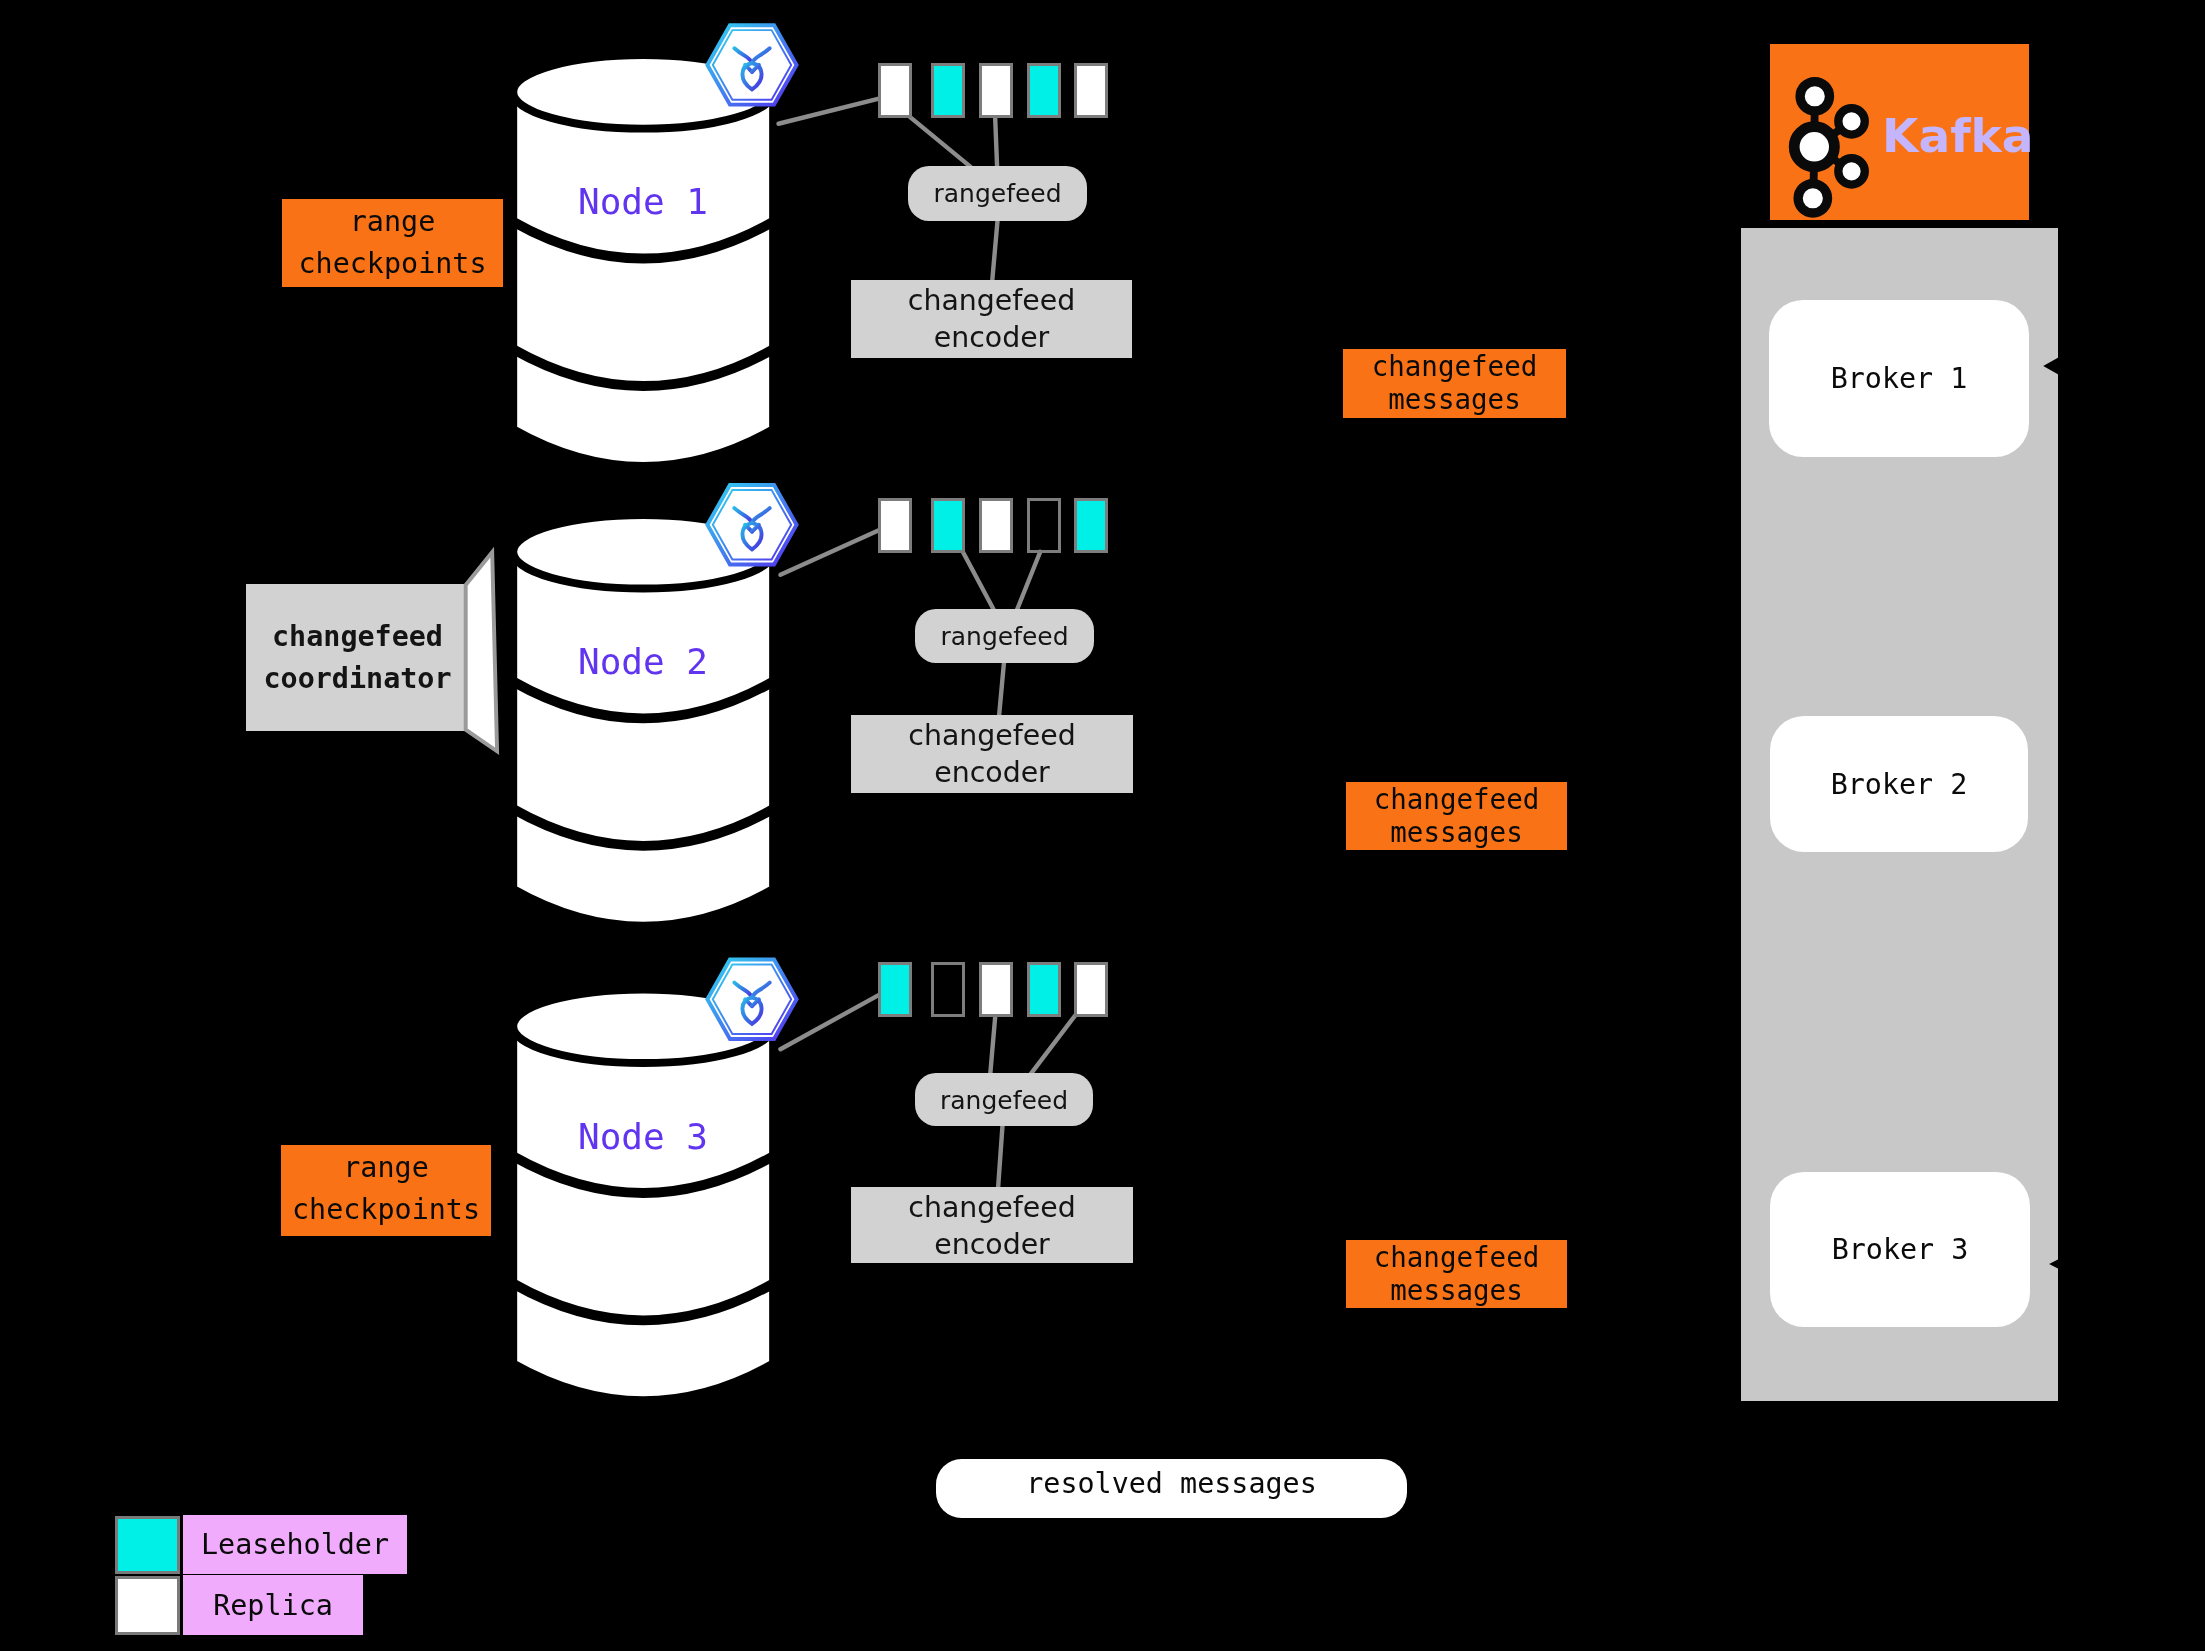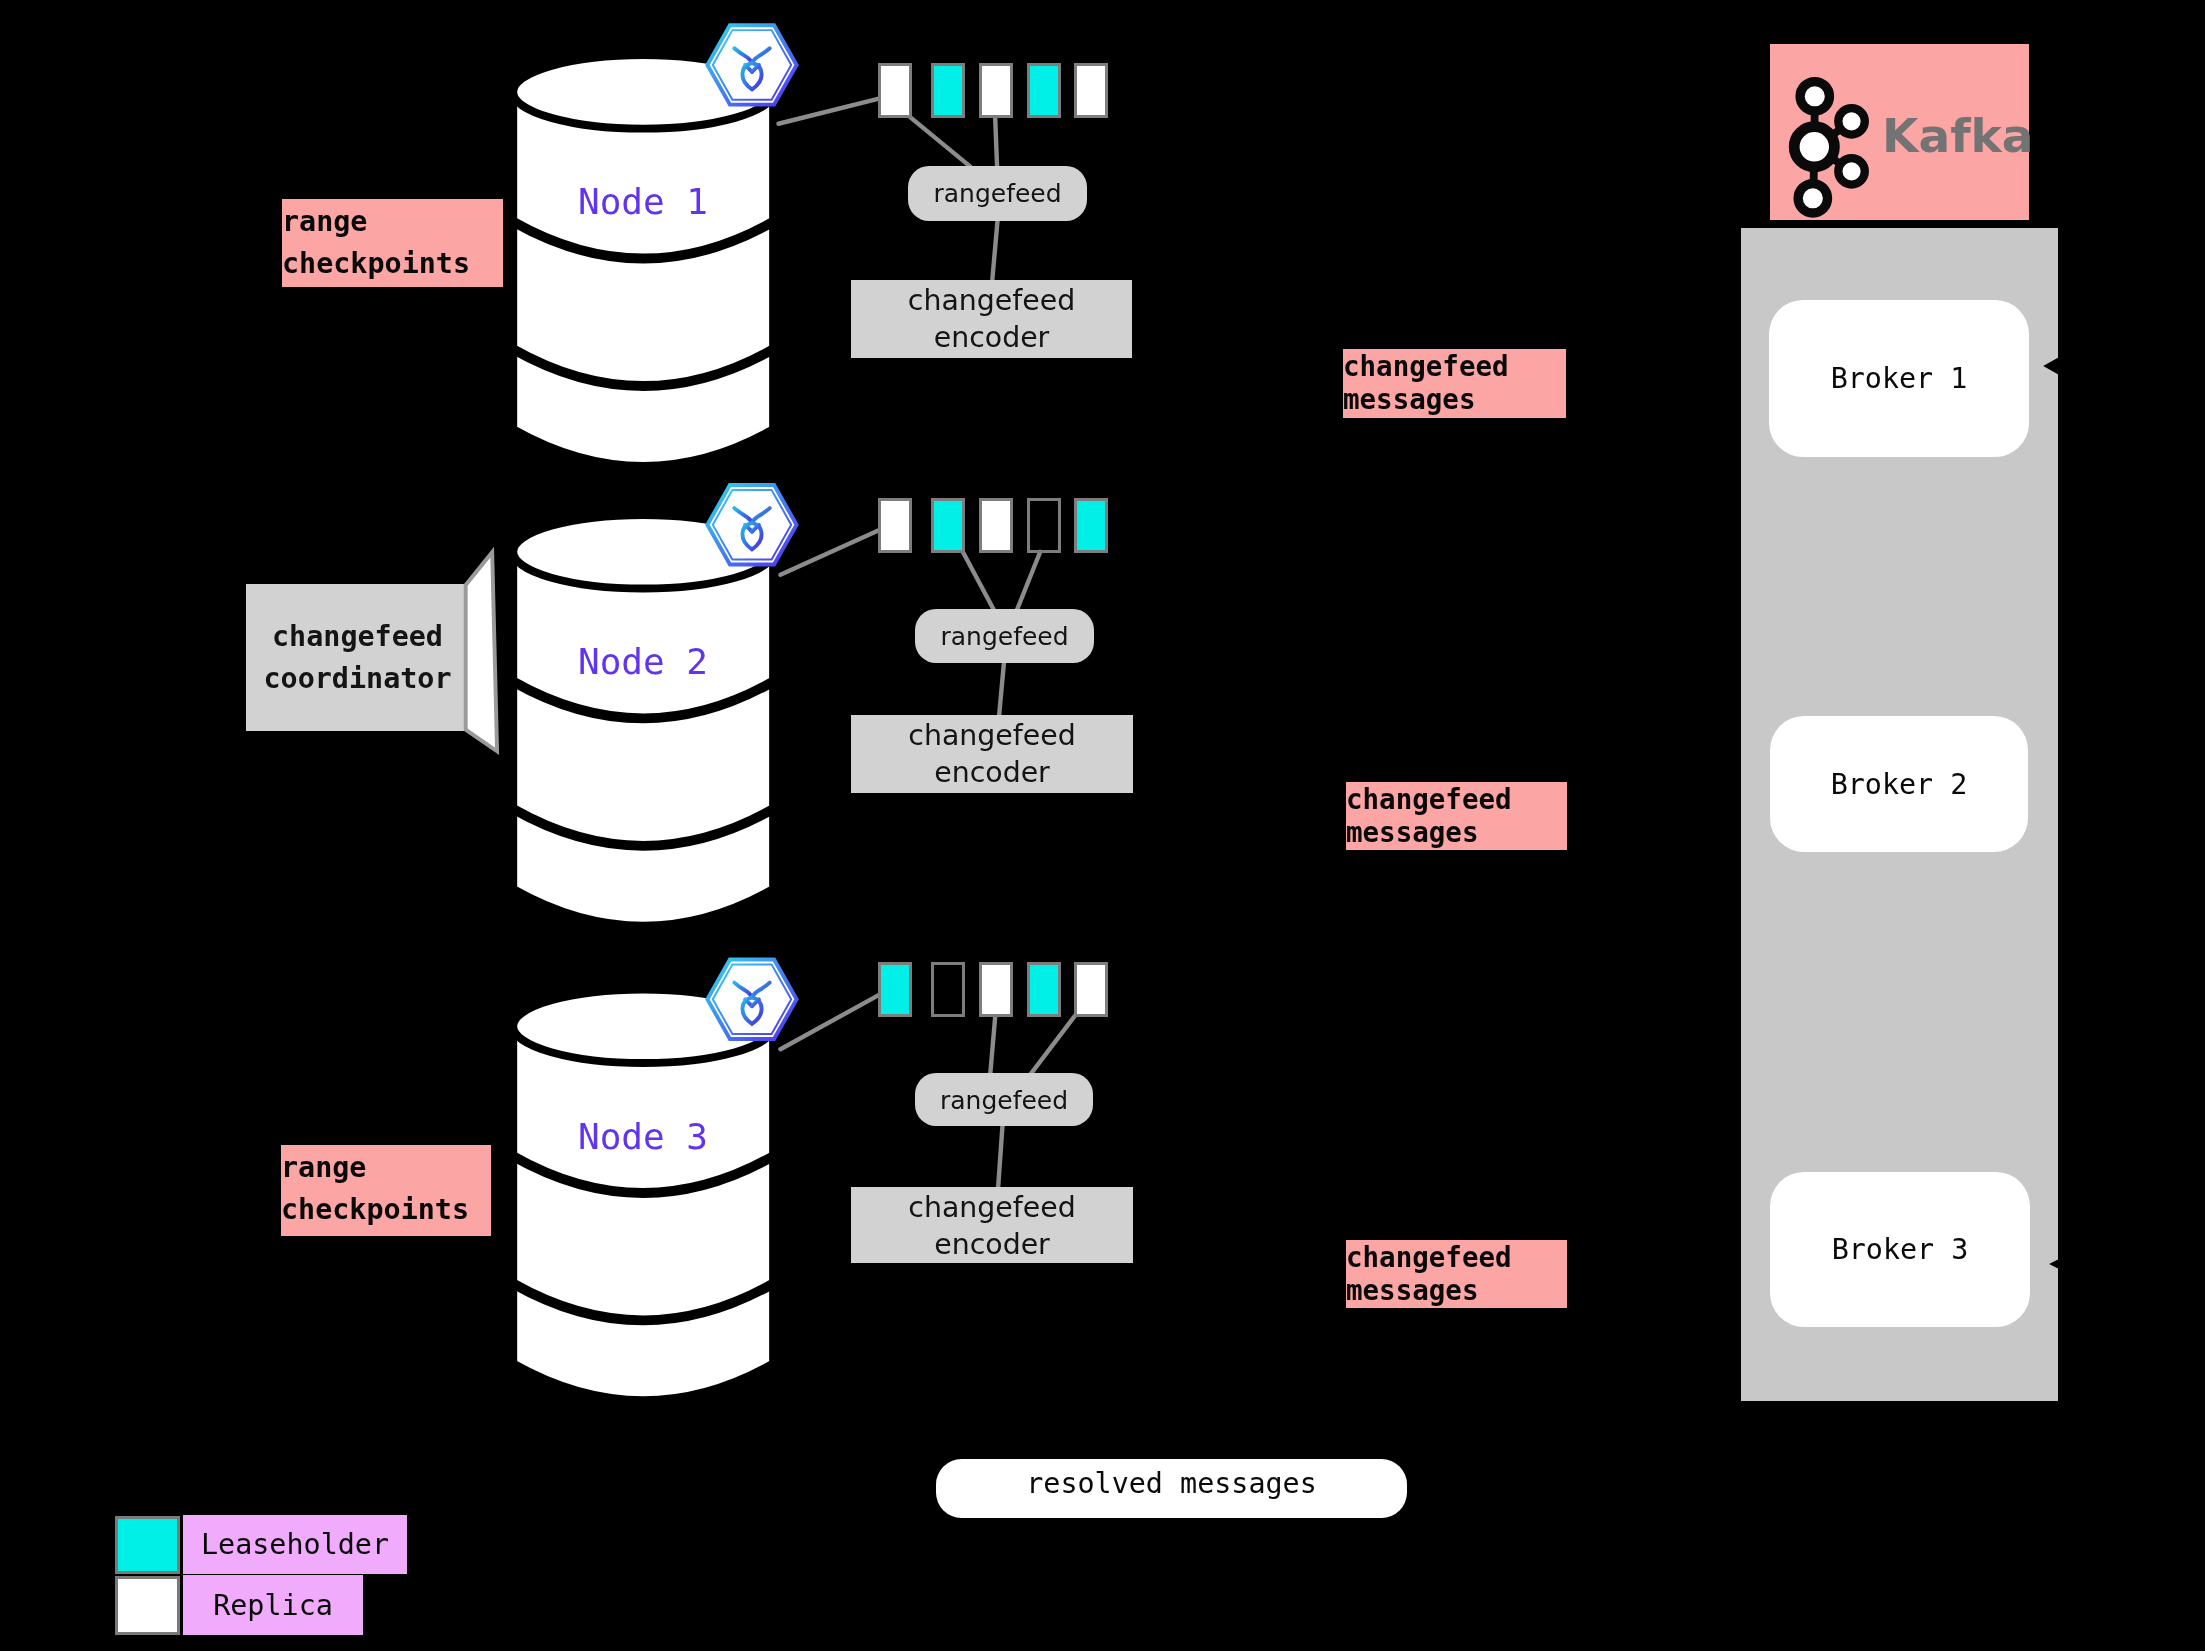--- a/index.html
+++ b/index.html
@@ -7,41 +7,41 @@
     width:2205px;height:1652px;position:relative;overflow:hidden;
     background:#000;
     font-family:"DejaVu Sans Mono","Liberation Mono",monospace;
     color:#0a0a0a;
   }
   .layer{position:absolute;left:0;top:0;pointer-events:none;}
   #svg-bg{z-index:0;}
   .ui{z-index:1;}
   #svg-fg{z-index:2;}
   .abs{position:absolute;box-sizing:border-box;}
-  .whitebox{background:#fca5a5;color:#0a0a0a;text-align:left;font-weight:bold;}
+  .whitebox{background:#f97316;color:#0a0a0a;text-align:center;}
   .graybox{background:#d2d2d2;color:#141414;text-align:center;}
   .mono{font-family:"DejaVu Sans Mono","Liberation Mono",monospace;}
   .sans{font-family:"DejaVu Sans","Liberation Sans",sans-serif;}
   
   .range{position:absolute;width:34px;height:55px;border:3.9px solid #7d7d7d;box-sizing:border-box;}
   .range-leaseholder{background:#00efe6;}
   .range-replica{background:#ffffff;}
   .range-empty{background:transparent;}
   
   .node-name{width:206px;text-align:center;font-weight:normal;font-size:36px;line-height:32px;color:#6134f0;}
   .checkpoints{font-size:28.4px;line-height:42px;padding-top:2px;}
   .msglabel{font-size:27.5px;line-height:33px;padding-top:1px;}
   .rangefeed-box{font-size:25px;line-height:55px;border-radius:21px;}
   .encoder-box{font-size:28.4px;line-height:37px;padding-top:2px;}
   .coordinator-box{display:flex;flex-direction:column;justify-content:center;font-weight:bold;font-size:28.4px;line-height:42px;}
   .broker{background:#fff;border-radius:34px;display:flex;align-items:center;justify-content:center;font-size:28.4px;}
   .pill{background:#fff;border-radius:25.5px;font-size:28.4px;line-height:50px;text-align:center;}
   .legend-label{background:#f0abfc;display:flex;align-items:center;justify-content:center;font-size:28.4px;}
   .legend-swatch{position:absolute;width:65px;border:3.9px solid #7a7a7a;box-sizing:border-box;}
-  .kafka-brand{font-size:47px;line-height:54px;font-weight:bold;text-align:right;color:#737373;}
+  .kafka-brand{font-size:47px;line-height:54px;font-weight:bold;text-align:right;color:#c4b5fd;}
 </style>
 </head>
 <body>
 
 <svg id="svg-bg" class="layer" width="2205" height="1652" viewBox="0 0 4498 3369">
 
   <g>
     <path d="M1047,187 L1047,875 Q1312,1025 1577,875 L1577,187 Z" fill="#ffffff" stroke="#000000" stroke-width="16"></path>
     <path d="M1047,452 Q1312,602 1577,452" fill="none" stroke="#000000" stroke-width="20"></path>
     <path d="M1047,712 Q1312,862 1577,712" fill="none" stroke="#000000" stroke-width="20"></path>

